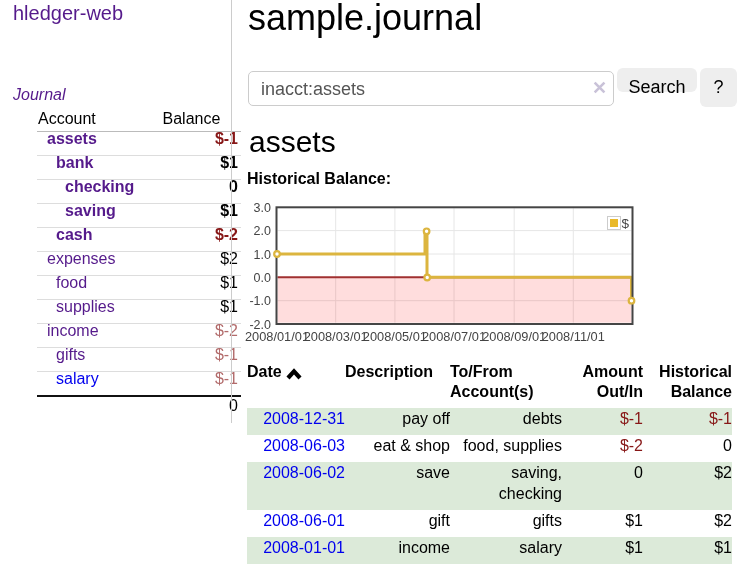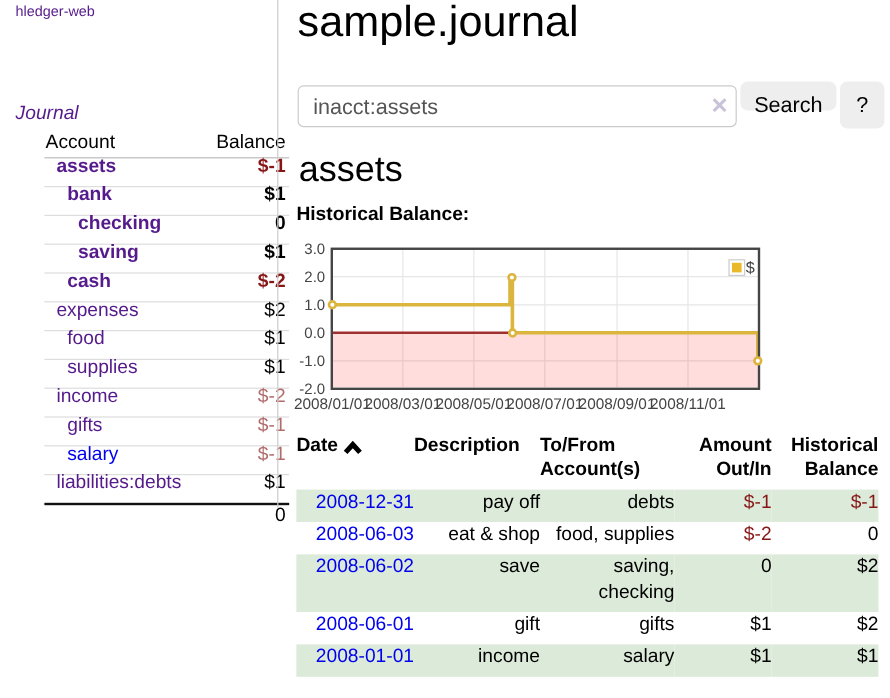--- a/index.html
+++ b/index.html
@@ -34,29 +34,29 @@
   #txns th { font-size:16px; text-align:left; vertical-align:top;
      line-height:20px; padding:0 0 6px 0; }
   #txns th.num, #txns td.num { text-align:right; }
   #txns td { font-size:16px; line-height:21px; padding:0 0 6px 0;
      vertical-align:top;text-align:right; }
   #txns tr:nth-child(even) td { background:#dcead9; }
 </style>
 </head>
 <body>
 
-<a class="abs purple" style="left:13px; top:2px; font-size:12px;" href="#">hledger-web</a>
+<a class="abs purple" style="left:13px; top:2px; font-size:20px;" href="#">hledger-web</a>
 <a class="abs purple" style="left:13px; top:86px; font-size:16px;font-style:italic;" href="#">Journal</a>
 
 <div class="abs" style="left:12px; top:108px;margin-left:25px;">
 <table id="sidetbl">
   <tbody>
         <tr class="hd">
           <th style="padding-left:1px;">Account</th>
-          <th style="text-align:right; padding-right:3px;">Balance</th>
+          <th style="text-align:left; padding-right:3px;">Balance</th>
         </tr>
   <tr class="r">
           <td class="l1"><a class="purple" href="#">assets</a></td>
           <td class="bal dred">$-1</td>
         </tr>
   <tr class="r">
           <td class="l2"><a class="purple" href="#">bank</a></td>
           <td class="bal">$1</td>
         </tr>
   <tr class="r">
@@ -87,24 +87,20 @@
           <td class="l1"><a class="purple" href="#">income</a></td>
           <td class="bal rose">$-2</td>
         </tr>
   <tr class="r plain">
           <td class="l2"><a class="purple" href="#">gifts</a></td>
           <td class="bal rose">$-1</td>
         </tr>
   <tr class="r plain">
           <td class="l2"><a class="blue" href="#">salary</a></td>
           <td class="bal rose">$-1</td>
-        </tr>
-  <tr class="plain">
-          <td class="l1"><a class="purple" href="#">liabilities:debts</a></td>
-          <td class="bal">$1</td>
         </tr>
   <tr class="tot plain">
           <td></td>
           <td class="bal">0</td>
         </tr>
 </tbody>
     </table>
 </div>
 
 <div class="abs" style="left:231px; top:0; width:1px; height:423px; background:#ccc;"></div>

